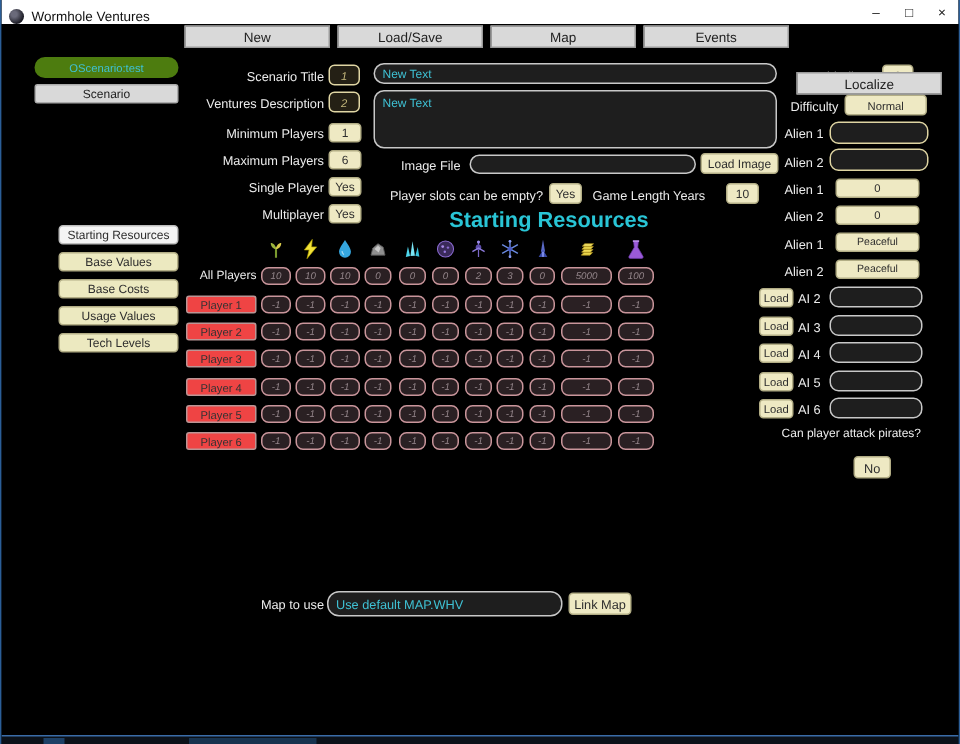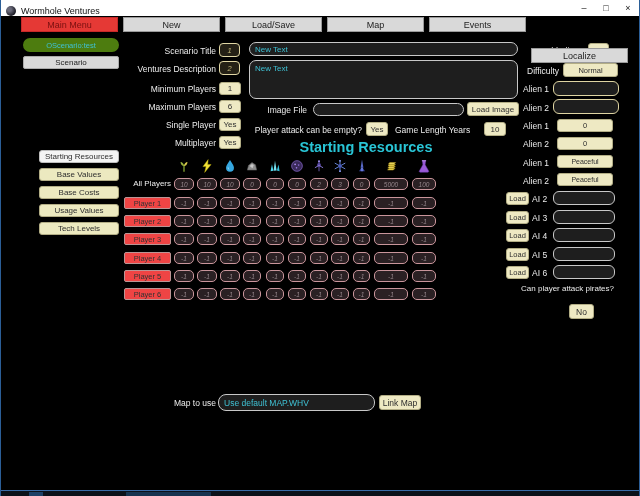--- a/index.html
+++ b/index.html
@@ -104,21 +104,21 @@
     <div class="tanbtn" style="left:218px;top:102px;width:22px;height:13px">Yes</div>
     <div class="tanbtn" style="left:218px;top:120px;width:22px;height:13px">Yes</div>
 
     <div class="darkfield" style="left:248px;top:26px;width:269px;height:14px">New Text</div>
     <div class="darkfield topalign" style="left:248px;top:44px;width:269px;height:39px">New Text</div>
 
     <div class="lbl" style="left:226px;width:80px;top:89px">Image File</div>
     <div class="darkfield" style="left:312px;top:87px;width:151px;height:13px"></div>
     <div class="tanbtn" style="left:466px;top:86px;width:52px;height:14px">Load Image</div>
 
-    <div class="lbl" style="left:230px;width:131px;top:109px">Player attack can be empty?</div>
+    <div class="lbl" style="left:230px;width:131px;top:109px">Player slots can be empty?</div>
     <div class="tanbtn" style="left:365px;top:106px;width:22px;height:14px">Yes</div>
     <div class="lbl leftalign" style="left:394px;width:86px;top:109px">Game Length Years</div>
     <div class="tanbtn" style="left:483px;top:106px;width:22px;height:14px">10</div>
 
     <div class="res-heading">Starting Resources</div>
 
     <div class="lbl" style="left:482px;width:100px;top:30px">Add Aliens</div>
     <div class="tanbtn" style="left:587px;top:27px;width:21px;height:14px">0</div>
 
     <div class="lbl" style="left:458px;width:100px;top:50px">Difficulty</div>
@@ -138,21 +138,20 @@
     <div class="tanbtn" style="left:556px;top:139px;width:56px;height:13px;font-size:7px">Peaceful</div>
     <div class="lbl" style="left:448px;width:100px;top:160px">Alien 2</div>
     <div class="tanbtn" style="left:556px;top:157px;width:56px;height:13px;font-size:7px">Peaceful</div>
 
     <div class="pirates">Can player attack pirates?</div>
     <div class="tanbtn" style="left:568px;top:288px;width:25px;height:15px;font-size:8.5px">No</div>
 
     <div class="lbl" style="left:135px;width:80px;top:382px">Map to use</div>
     <div class="darkfield" style="left:217px;top:378px;width:157px;height:17px;border-radius:8px;font-size:8.5px">Use default MAP.WHV</div>
     <div class="tanbtn" style="left:378px;top:379px;width:42px;height:15px;font-size:8.5px">Link Map</div>
-  <div class="menu-btn active" style="left: 20px;">Main Menu</div>
       <div class="menu-btn" style="left: 122px;">New</div>
       <div class="menu-btn" style="left: 224px;">Load/Save</div>
       <div class="menu-btn" style="left: 326px;">Map</div>
       <div class="menu-btn" style="left: 428px;">Events</div>
       <div class="menu-btn" style="left: 530px; margin-top: 31px;">Localize</div>
       <div class="side-btn active" style="top: 134px;">Starting Resources</div>
       <div class="side-btn" style="top: 152px;">Base Values</div>
       <div class="side-btn" style="top: 170px;">Base Costs</div>
       <div class="side-btn" style="top: 188px;">Usage Values</div>
       <div class="side-btn" style="top: 206px;">Tech Levels</div>

